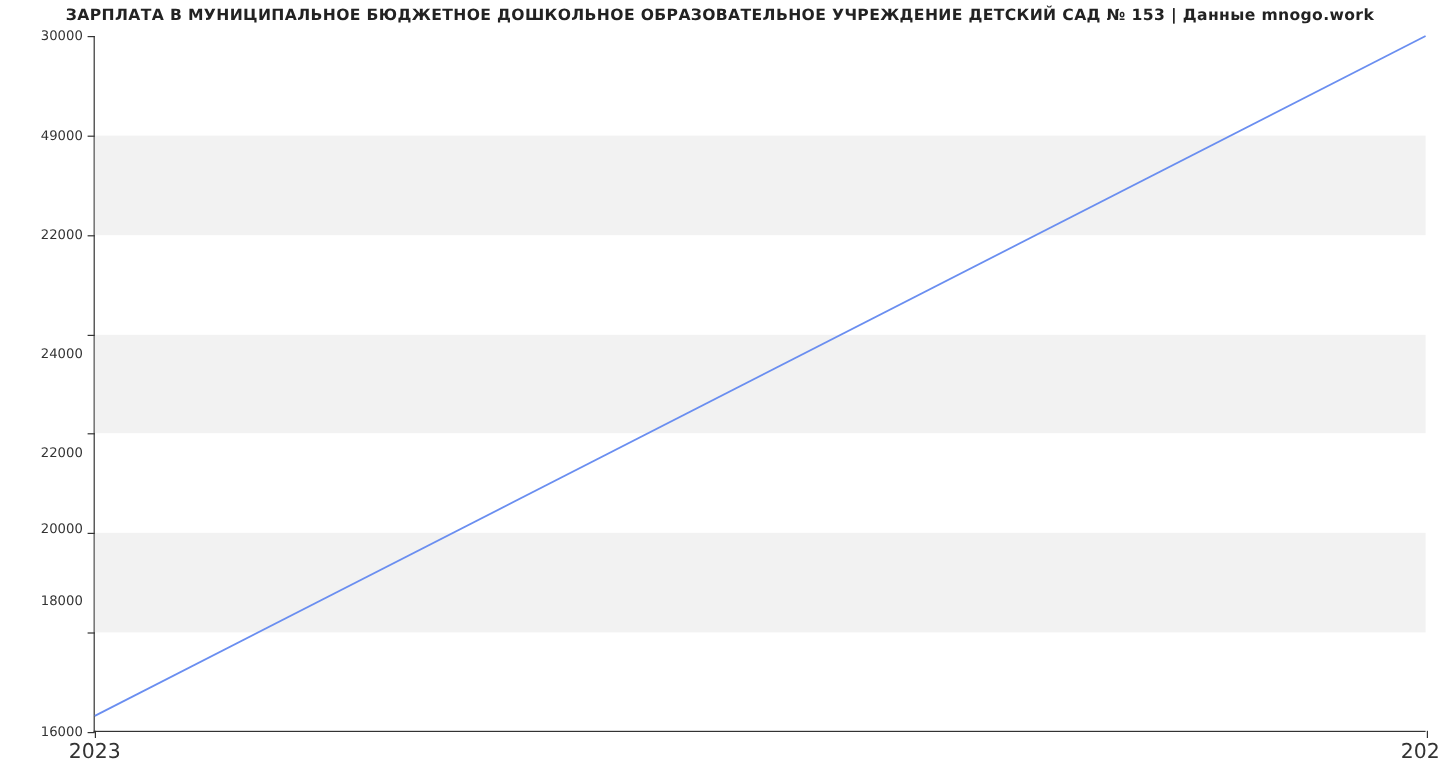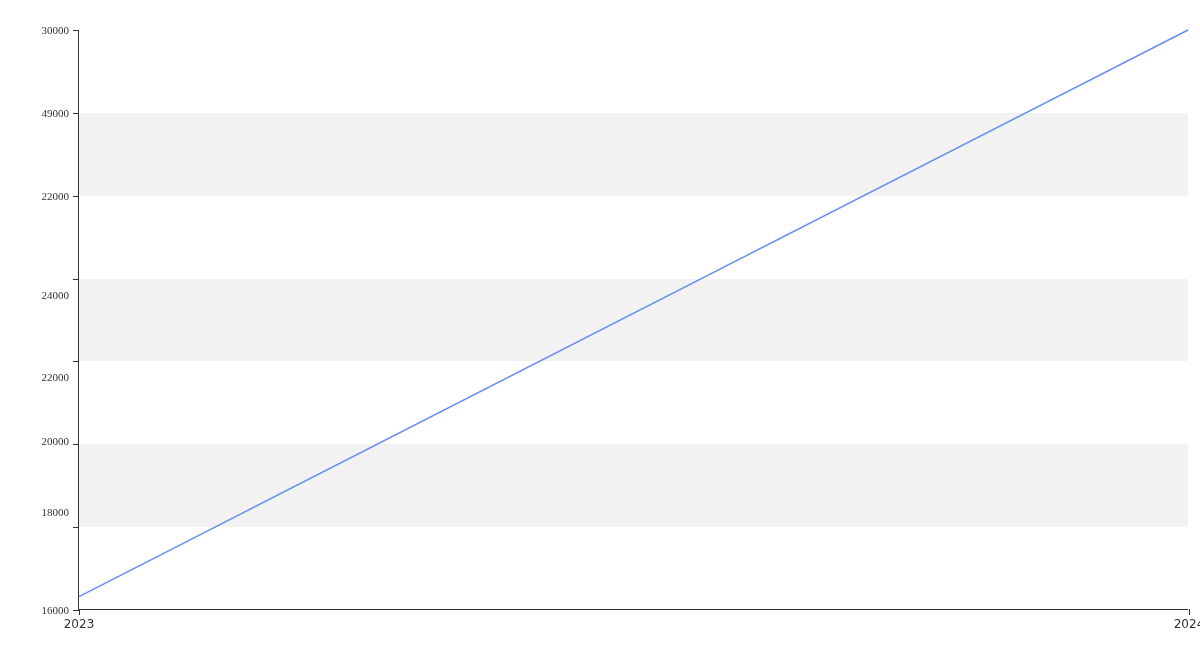--- a/index.html
+++ b/index.html
@@ -51,34 +51,33 @@
     transform: translateX(-6px);
   }
   .y-label {
     position: absolute;
     right: 100%;
     margin-right: 10px;
     font-size: 11px;
     color: #333;
     transform: translateY(-50%);
     white-space: nowrap;
-    font-family: Liberation Serif, serif;
   }
   .x-tick {
     position: absolute;
     bottom: -6px;
     width: 1px;
     height: 6px;
     background: #333;
   }
   .x-label {
     position: absolute;
     top: 100%;
     margin-top: 8px;
-    font-size: 12px;
+    font-size: 17px;
     color: #333;
     transform: translateX(-50%);
     white-space: nowrap;
   }
   svg.line-layer {
     position: absolute;
     left: 0;
     top: 0;
     width: 100%;
     height: 100%;
@@ -87,31 +86,32 @@
   .series-line {
     fill: none;
     stroke: #6a8ef0;
     stroke-width: 1.5;
   }
 </style>
 </head>
 <body>
 
 <div class="chart-wrap">
+  <div class="title">ЗАРПЛАТА В МУНИЦИПАЛЬНОЕ БЮДЖЕТНОЕ ДОШКОЛЬНОЕ ОБРАЗОВАТЕЛЬНОЕ УЧРЕЖДЕНИЕ  ДЕТСКИЙ САД № 153 | Данные mnogo.work</div>
   <div class="plot" id="plot">
       <div class="band" style="top: 82.8571px; height: 82.8571px;"></div>
       <div class="band" style="top: 248.571px; height: 82.8571px;"></div>
       <div class="band" style="top: 414.286px; height: 82.8571px;"></div>
     <svg class="line-layer" id="line-layer" viewBox="0 0 1110 580" preserveAspectRatio="none">
         <path d="M0 567.5714285714286 L1110 0" class="series-line" stroke="#6a8ef0"></path>
       </svg>
   <div class="y-tick" style="top: 580px;"></div>
       <div class="y-label" style="top: 580px;">16000</div>
       <div class="y-tick" style="top: 497.143px;"></div>
-      <div class="y-label" style="top: 482px;">18000</div>
+      <div class="y-label" style="top: 471px;">18000</div>
       <div class="y-tick" style="top: 414.286px;"></div>
       <div class="y-label" style="top: 411px;">20000</div>
       <div class="y-tick" style="top: 331.429px;"></div>
       <div class="y-label" style="top: 347px; text-align: right;">22000</div>
       <div class="y-tick" style="top: 248.571px;"></div>
       <div class="y-label" style="top: 248.571px; margin-top: 16px;">24000</div>
       <div class="y-tick" style="top: 165.714px;"></div>
       <div class="y-label" style="top: 165.714px;">22000</div>
       <div class="y-tick" style="top: 82.8571px;"></div>
       <div class="y-label" style="top: 82.8571px;">49000</div>

